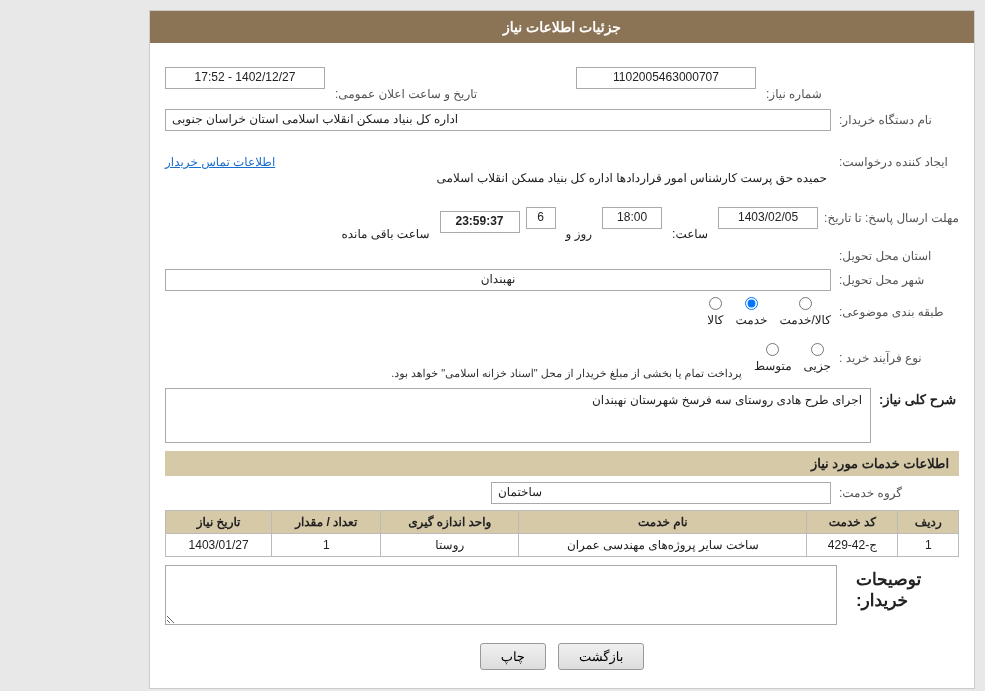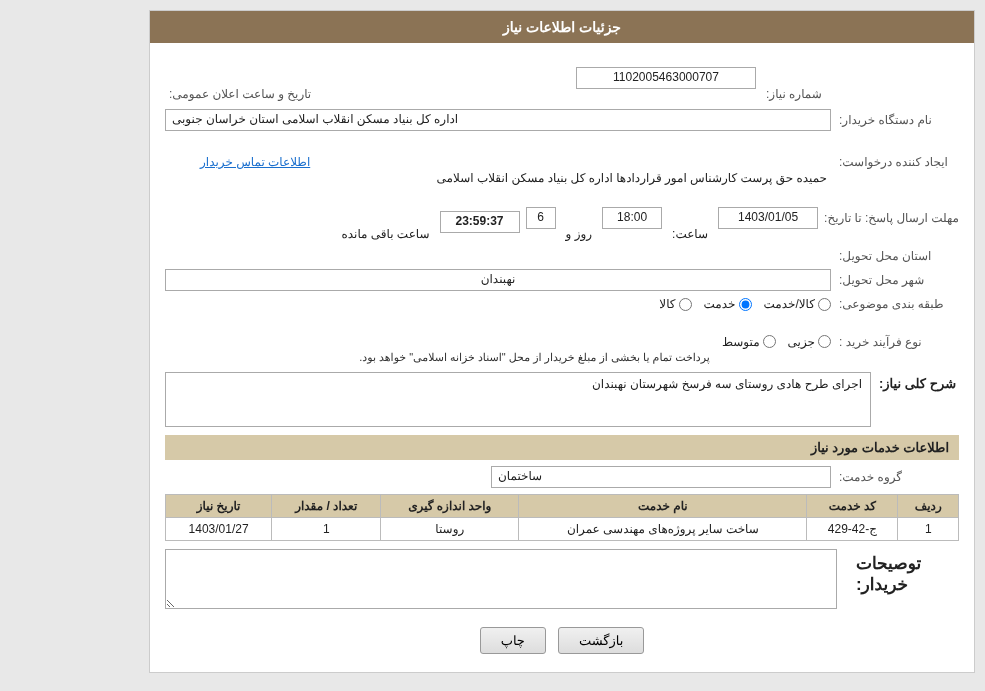--- a/index.html
+++ b/index.html
@@ -53,21 +53,20 @@
     }
     .value-text {
       font-size: 12px;
       padding: 2px 4px;
       margin-top: 32px;
     }
     .link-blue {
       color: #1a6fce;
       cursor: pointer;
       text-decoration: underline;
-      margin-left: 35px;
     }
     .date-time-row {
       display: flex;
       align-items: center;
       gap: 6px;
       margin-bottom: 6px;
     }
     .date-time-row .label {
       min-width: 130px;
     }
@@ -89,20 +88,21 @@
     }
     .radio-group {
       display: flex;
       align-items: center;
       gap: 12px;
     }
     .radio-item {
       display: flex;
       align-items: center;
       gap: 3px;
+      flex-direction: column;
     }
     .section-header {
       background: #d6c9a8;
       padding: 5px 10px;
       font-weight: bold;
       font-size: 13px;
       margin: 8px 0 6px 0;
     }
     .service-group-row {
       display: flex;
@@ -216,37 +216,38 @@
     <div class="card-header">جزئیات اطلاعات نیاز</div>
     <div class="card-body main-content-relative">
 
       <div class="info-row" style="justify-content: space-between;">
         <div class="flex-row" style="flex:1; justify-content: flex-end; gap:6px;">
           <span class="value-text" style="color:#555;">شماره نیاز:</span>
           <span class="value-box" style="min-width:180px; text-align:center;">1102005463000707</span>
         </div>
         <div class="flex-row" style="flex:1; justify-content: flex-end; gap:6px; margin-right:20px;">
           <span class="value-text" style="color:#555;">تاریخ و ساعت اعلان عمومی:</span>
+          <span class="value-box" style="min-width:160px; text-align:center;">1402/12/27 - 17:52</span>
         </div>
       </div>
 
       <div class="info-row">
         <span class="label">نام دستگاه خریدار:</span>
         <span class="value-box full-width" style="flex:1; text-align:left;">اداره کل بنیاد مسکن انقلاب اسلامی استان خراسان جنوبی</span>
       </div>
 
       <div class="info-row">
         <span class="label">ایجاد کننده درخواست:</span>
         <span class="value-text" style="flex:1; ">حمیده حق پرست کارشناس امور قراردادها اداره کل بنیاد مسکن انقلاب اسلامی</span>
         <span class="link-blue">اطلاعات تماس خریدار</span>
       </div>
 
       <div class="date-time-row">
         <span class="label">مهلت ارسال پاسخ: تا تاریخ:</span>
-        <span class="inline-input" style="min-width:100px; text-align:center;">1403/01/05</span>
+        <span class="inline-input" style="min-width:100px; text-align:center;">1403/02/05</span>
         <span class="value-text">ساعت:</span>
         <span class="inline-input" style="min-width:60px; text-align:center;">18:00</span>
         <span class="value-text">روز و</span>
         <span class="inline-input" style="min-width:30px; text-align:center;">6</span>
         <span class="timer-box" style="min-width:80px; text-align:center; font-weight:bold;">23:59:37</span>
         <span class="value-text">ساعت باقی مانده</span>
       </div>
 
       <div class="info-row">
         <span class="label">استان محل تحویل:</span>

